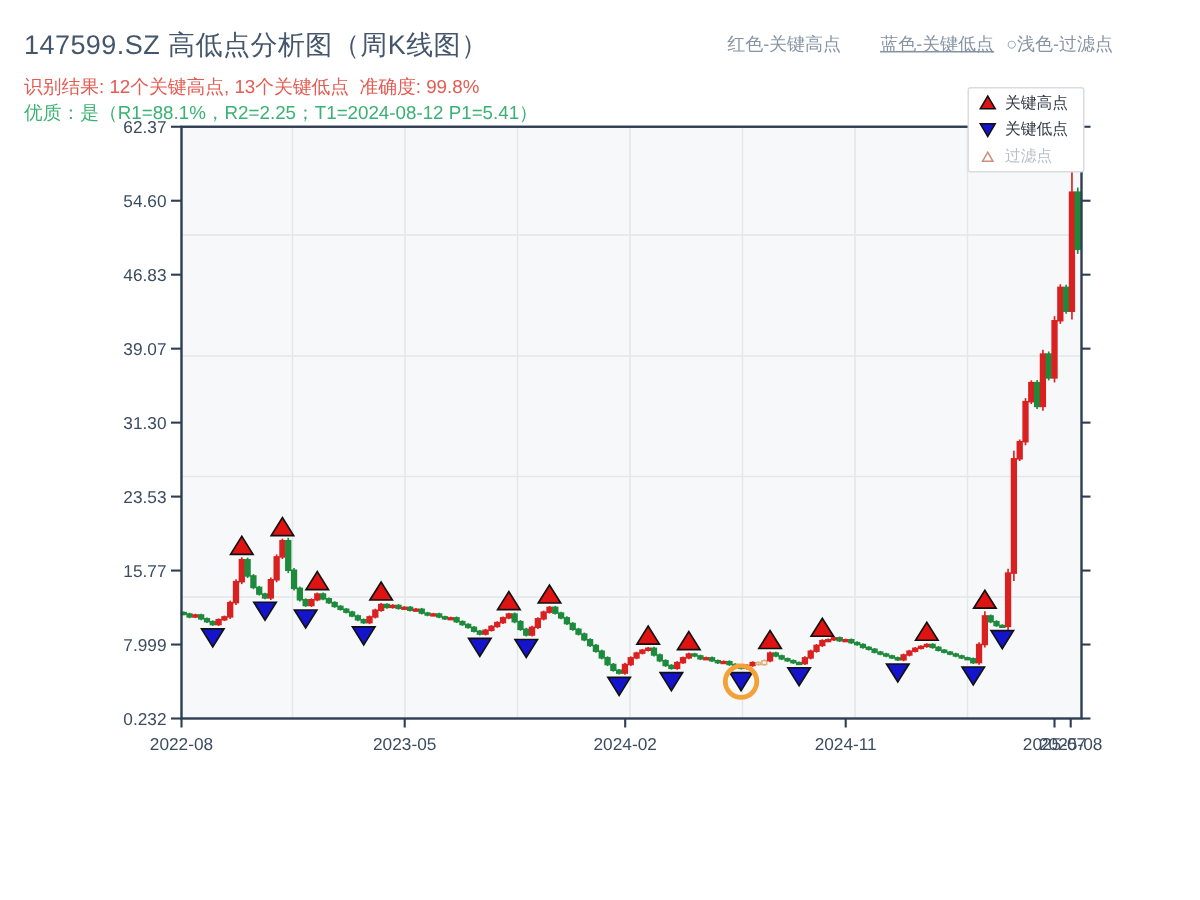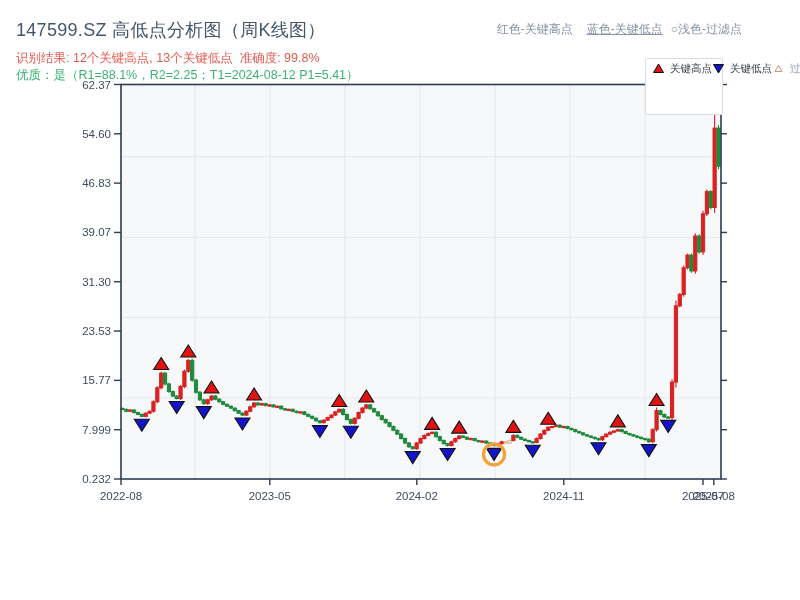--- a/index.html
+++ b/index.html
@@ -12,33 +12,33 @@
   }
   .hdr{position:absolute;z-index:0;white-space:pre;}
   .title{left:16px;top:18px;font-size:18px;color:var(--title);letter-spacing:.3px;}
   .result{left:16px;top:50px;font-size:12.5px;color:var(--result);}
   .quality{left:16px;top:67px;font-size:12.5px;color:var(--quality);}
   .toplegend{
     position:absolute;z-index:0;top:21px;right:58px;
     display:flex;gap:0;align-items:center;
     font-size:12px;color:var(--legend_text);white-space:pre;
   }
-  .toplegend .sp1{margin-right:14px;text-align:center;}
+  .toplegend .sp1{margin-right:26px;text-align:center;}
   .toplegend .sp2{margin-right:8px;text-decoration:underline;}
   svg.chart{position:absolute;left:0;top:0;z-index:1;}
   .ticklab{font-family:"Liberation Sans","DejaVu Sans",sans-serif;font-size:11.5px;fill:var(--tick_label);}
   .legendbox{
     position:absolute;z-index:2;left:645px;top:58px;width:78px;height:57px;
     background:#ffffff;border:1px solid #d9dce1;border-radius:2px;
-    display:flex;justify-content:space-around;
+    display:flex;flex-direction:column;justify-content:space-around;
     padding:1px 0 1px 6px;box-sizing:border-box;
   }
   .lrow{display:flex;align-items:center;gap:5px;height:17px;}
   .lrow span{font-size:10.5px;color:#333a45;white-space:nowrap;}
-  .lrow.muted span{color:#b9bfc8;font-weight:bold;}
+  .lrow.muted span{color:#b9bfc8;}
   .mk-high{fill:var(--key_high);stroke:#111;stroke-width:1;}
   .mk-low{fill:var(--key_low);stroke:#111;stroke-width:1;}
   .mk-filt{fill:none;stroke:#cf8f7c;stroke-width:1;}
 </style>
 </head>
 <body>
 
 <div class="hdr title">147599.SZ 高低点分析图（周K线图）</div>
 <div class="hdr result">识别结果: 12个关键高点, 13个关键低点  准确度: 99.8%</div>
 <div class="hdr quality">优质：是（R1=88.1%，R2=2.25；T1=2024-08-12 P1=5.41）</div>

